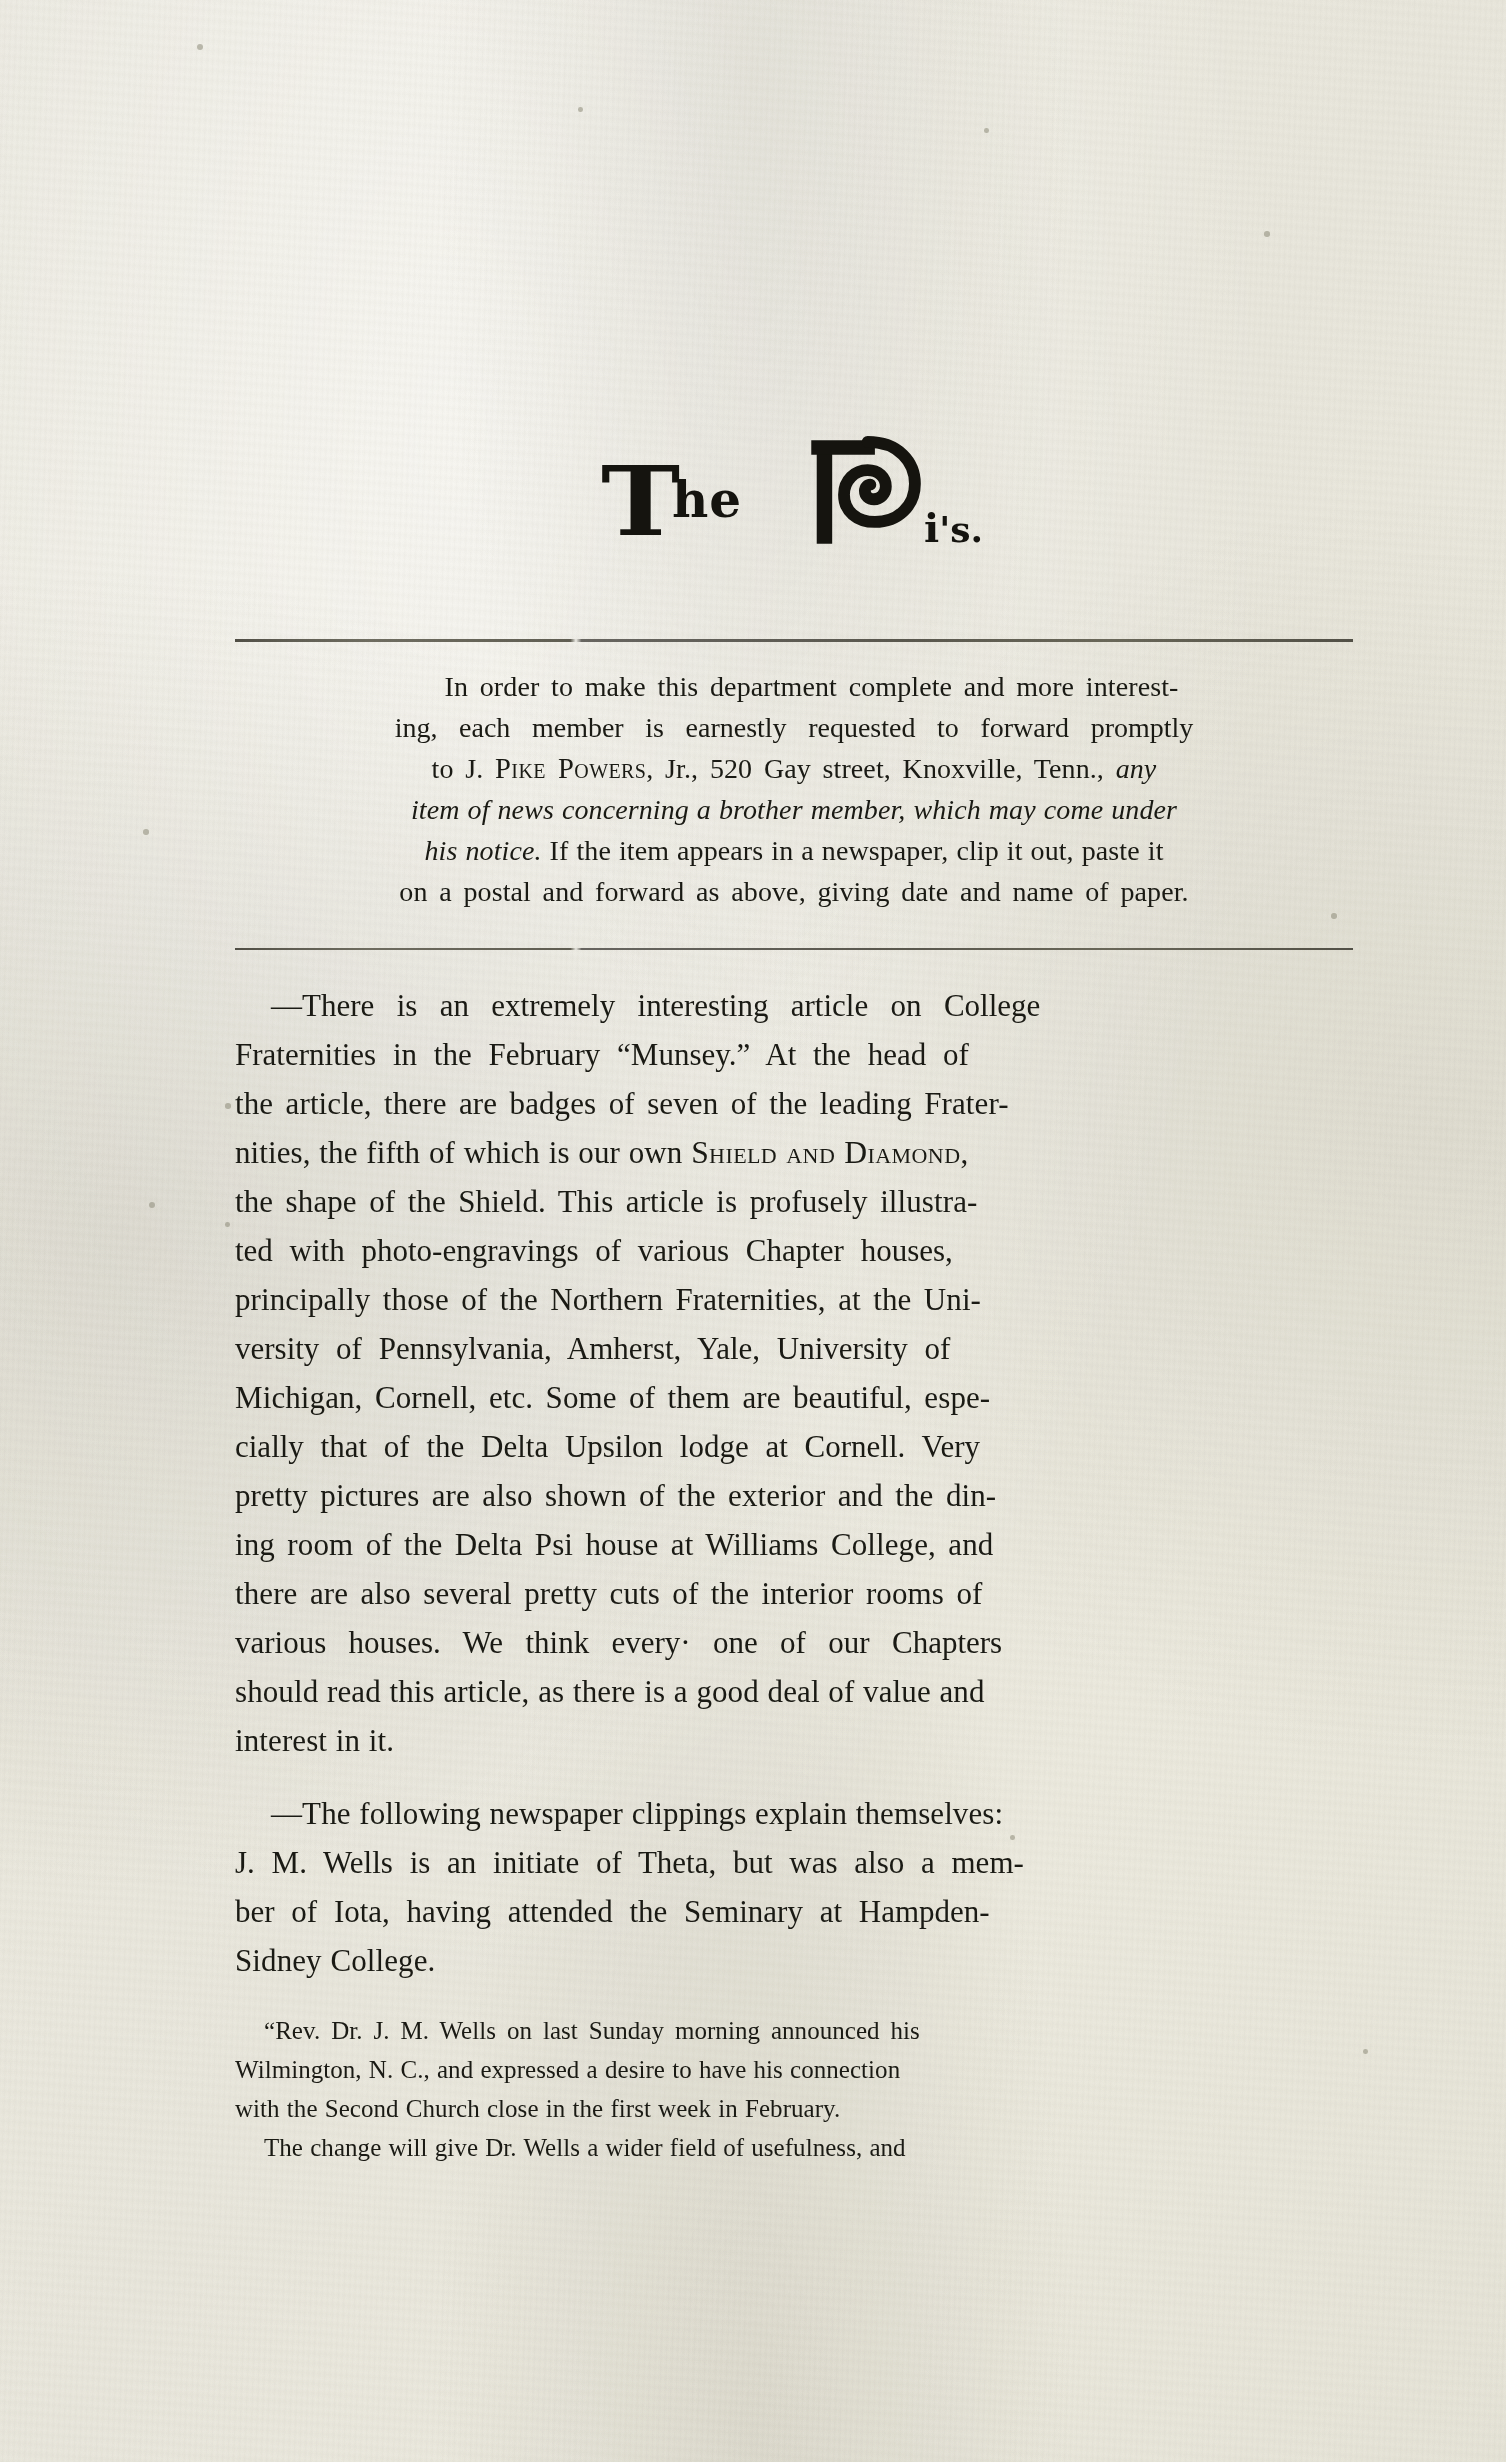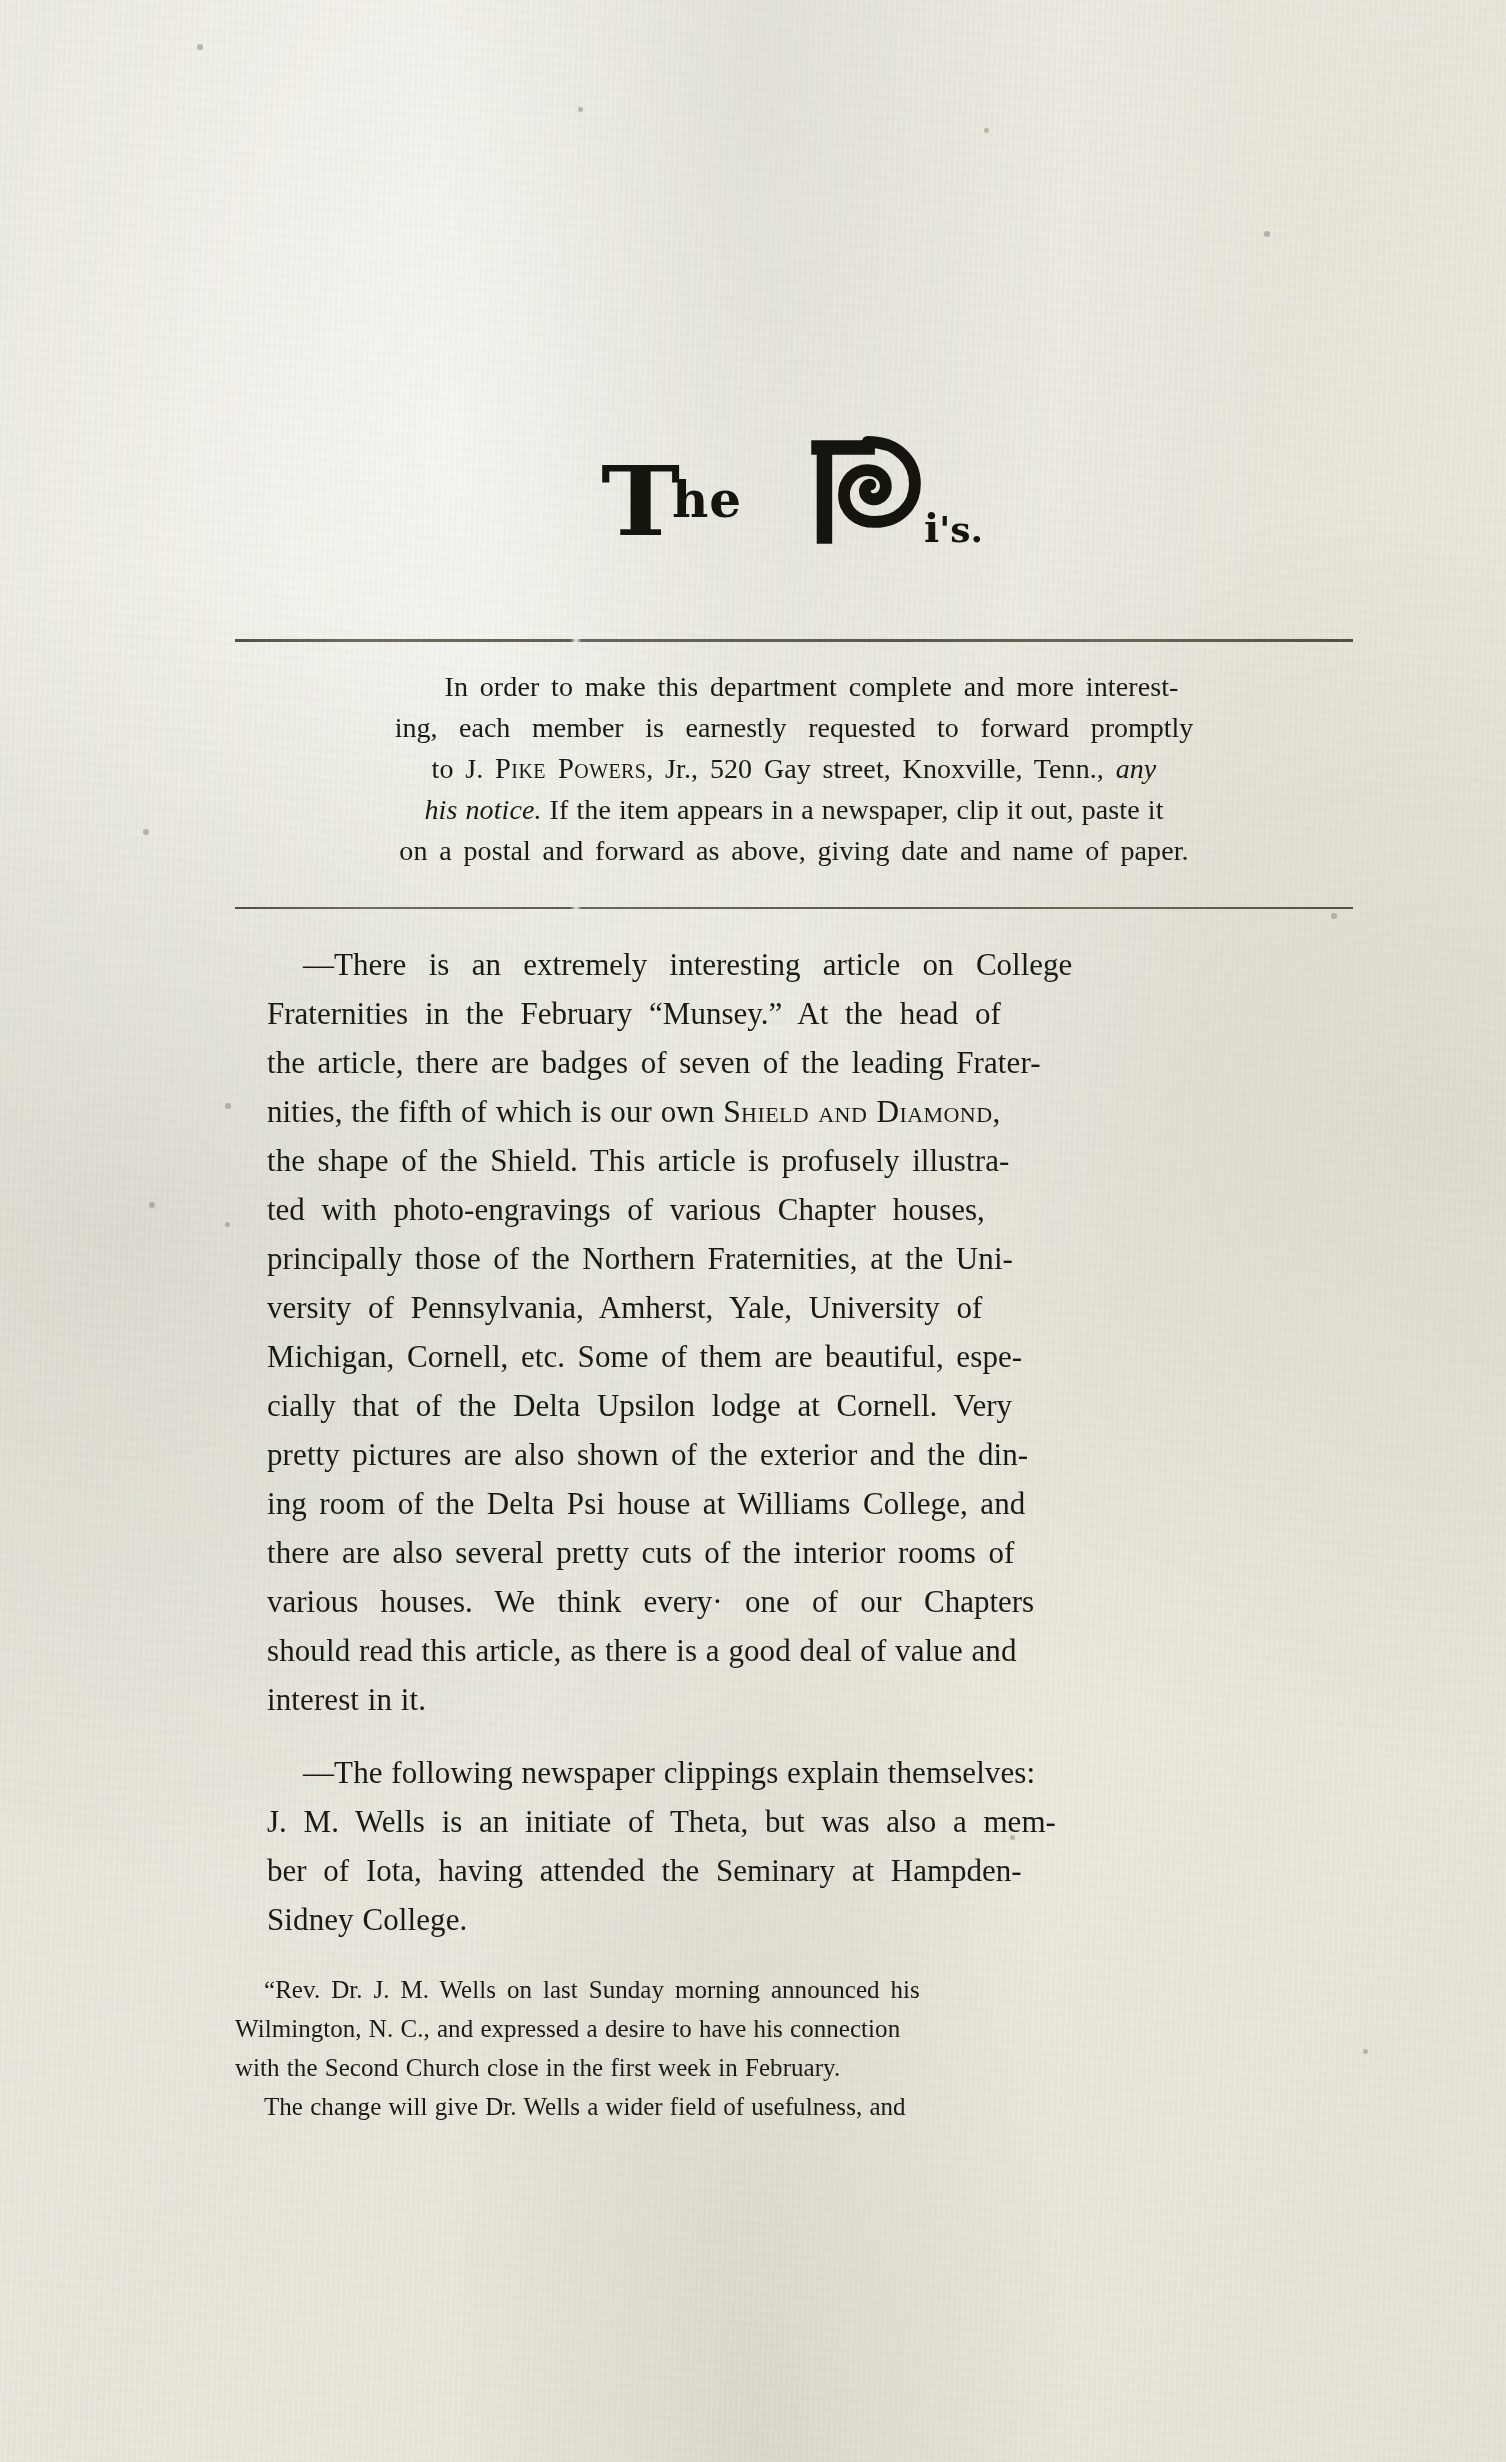--- a/index.html
+++ b/index.html
@@ -134,21 +134,20 @@
     font-size: 1.02em;
     letter-spacing: 0.4px;
   }
   .it { font-style: italic; }
 
   .body-par {
     font-size: 31px;
     line-height: 49px;
     margin-top: 31px;
     letter-spacing: 0.1px;
-    margin-left: 32px;
   }
   .body-par .ln { display: block; white-space: nowrap; }
   .body-par .ind { display: inline-block; width: 36px; }
   .body-par.tight { margin-top: 24px; }
 
   .clip-par {
     font-size: 25px;
     line-height: 39px;
     margin-top: 25.5px;
     letter-spacing: 0.05px;
@@ -212,20 +211,21 @@
         </span><span class="is"><span>i</span><span class="sm">'s.</span></span>
       </div>
     </div>
 
     <hr class="rule top">
 
     <div class="blk intro">
       <span class="ln w1"><span class="ind"></span><span>In order to make this department complete and more interest-</span></span>
       <span class="ln w3">ing, each member is earnestly requested to forward promptly</span>
       <span class="ln w1"><span>to J. </span><span class="sc">Pike Powers</span><span>, Jr., 520 Gay street, Knoxville, Tenn., </span><span class="it">any</span></span>
+      <span class="ln w0 it">item of news concerning a brother member, which may come under</span>
       <span class="ln w0"><span class="it">his notice.</span><span>  If the item appears in a newspaper, clip it out, paste it</span></span>
       <span class="ln w1">on a postal and forward as above, giving date and name of paper.</span>
     </div>
 
     <hr class="rule mid">
 
     <div class="blk body-par">
       <span class="ln w3"><span class="ind"></span><span>—There is an extremely interesting article on College</span></span>
       <span class="ln w2">Fraternities in the February “Munsey.”  At the head of</span>
       <span class="ln w1">the article, there are badges of seven of the leading Frater-</span>

